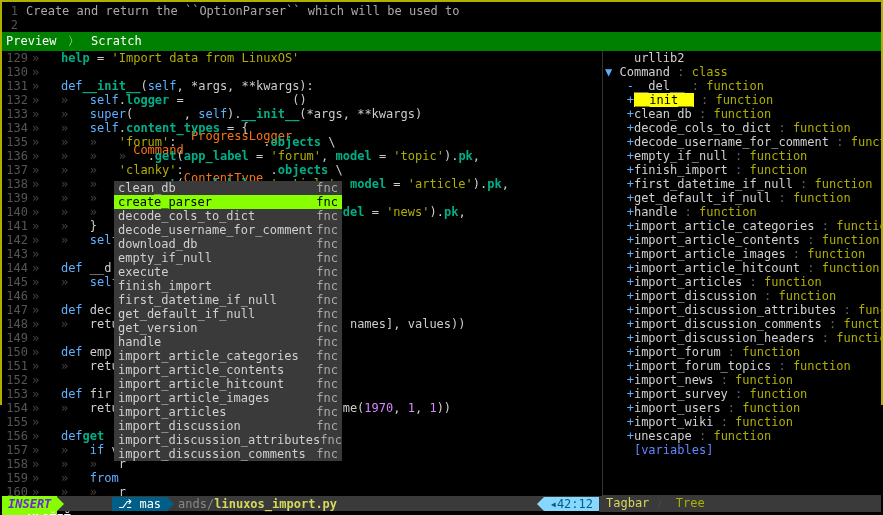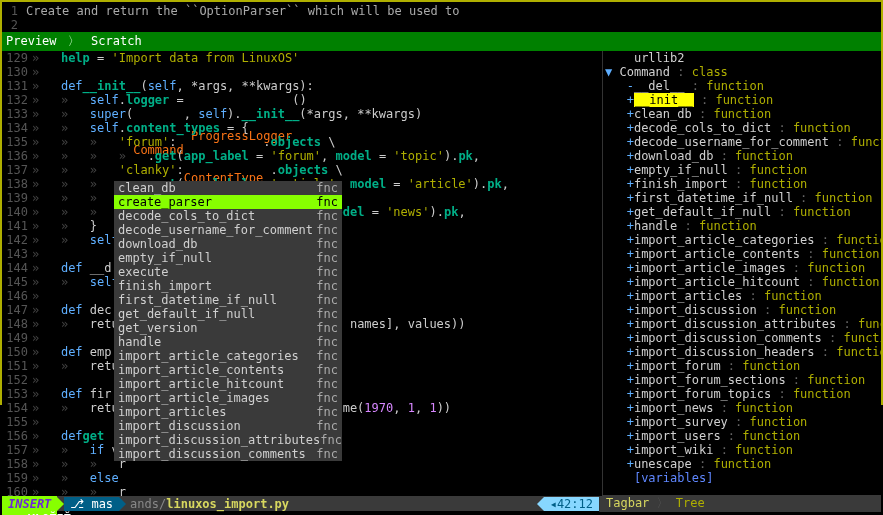--- a/index.html
+++ b/index.html
@@ -103,20 +103,21 @@
     padding: 9px 6px;
     font-style: italic;
   }
   .status-mode::after {
     content: '';
   }
   .status-git {
     background: #005f87;
     color: #fff;
     padding: 0 6px;
+    margin-left: 48px;
   }
   .status-git .branch-icon { color: #fff; }
   .status-path {
     background: #3a3a3a;
     color: #888;
     padding: 0 4px;
     flex: 1;
   }
   .status-path .fname { color: #d7d75f; font-weight: bold; }
   .status-pos {
@@ -186,21 +187,21 @@
         <div class="code-line"><span class="ln">149</span><span class="guide">»   </span></div>
         <div class="code-line"><span class="ln">150</span><span class="guide">»   </span><span class="kw">def</span> emp</div>
         <div class="code-line"><span class="ln">151</span><span class="guide">»   </span><span class="guide">»   </span>retu</div>
         <div class="code-line"><span class="ln">152</span><span class="guide">»   </span></div>
         <div class="code-line"><span class="ln">153</span><span class="guide">»   </span><span class="kw">def</span> fir</div>
         <div class="code-line"><span class="ln">154</span><span class="guide">»   </span><span class="guide">»   </span>retu                             time(<span class="num">1970</span>, <span class="num">1</span>, <span class="num">1</span>))</div>
         <div class="code-line"><span class="ln">155</span><span class="guide">»   </span></div>
         <div class="code-line"><span class="ln">156</span><span class="guide">»   </span><span class="kw">def</span> <span class="fn">get</span>                              t):</div>
         <div class="code-line"><span class="ln">157</span><span class="guide">»   </span><span class="guide">»   </span><span class="kw">if</span> v</div>
         <div class="code-line"><span class="ln">158</span><span class="guide">»   </span><span class="guide">»   </span><span class="guide">»   </span>r</div>
-        <div class="code-line"><span class="ln">159</span><span class="guide">»   </span><span class="guide">»   </span><span class="kw">else</span></div>
+        <div class="code-line"><span class="ln">159</span><span class="guide">»   </span><span class="guide">»   </span><span class="kw">from</span></div>
         <div class="code-line"><span class="ln">160</span><span class="guide">»   </span><span class="guide">»   </span><span class="guide">»   </span>r</div>
         <div class="popup">
           <div class="popup-row">
             <span>clean_db</span>
             <span class="kind">fnc</span>
           </div>
           <div class="popup-row sel">
             <span>create_parser</span>
             <span class="kind">fnc</span>
           </div>
@@ -280,37 +281,35 @@
       </div>
   <div class="tagbar" id="tagbar">
         <div class="tag-line">    <span class="name">urllib2</span></div>
         <div class="tag-line"></div>
         <div class="tag-line"><span class="sym">▼ </span><span class="name">Command</span><span class="colon"> : </span><span class="ftype">class</span></div>
         <div class="tag-line">   <span class="plus">-</span><span class="name">__del__</span><span class="colon"> : </span><span class="ftype">function</span></div>
         <div class="tag-line">   <span class="plus">+</span><span class="hl">__init__</span><span class="colon"> : </span><span class="ftype">function</span></div>
         <div class="tag-line">   <span class="plus">+</span><span class="name">clean_db</span><span class="colon"> : </span><span class="ftype">function</span></div>
         <div class="tag-line">   <span class="plus">+</span><span class="name">decode_cols_to_dict</span><span class="colon"> : </span><span class="ftype">function</span></div>
         <div class="tag-line">   <span class="plus">+</span><span class="name">decode_username_for_comment</span><span class="colon"> : </span><span class="ftype">funct&gt;</span></div>
-        <div class="tag-line">   <span class="plus">+</span><span class="name">download_db</span><span class="colon"> : </span><span class="ftype">function</span></div>
         <div class="tag-line">   <span class="plus">+</span><span class="name">empty_if_null</span><span class="colon"> : </span><span class="ftype">function</span></div>
         <div class="tag-line">   <span class="plus">+</span><span class="name">finish_import</span><span class="colon"> : </span><span class="ftype">function</span></div>
         <div class="tag-line">   <span class="plus">+</span><span class="name">first_datetime_if_null</span><span class="colon"> : </span><span class="ftype">function</span></div>
         <div class="tag-line">   <span class="plus">+</span><span class="name">get_default_if_null</span><span class="colon"> : </span><span class="ftype">function</span></div>
         <div class="tag-line">   <span class="plus">+</span><span class="name">handle</span><span class="colon"> : </span><span class="ftype">function</span></div>
         <div class="tag-line">   <span class="plus">+</span><span class="name">import_article_categories</span><span class="colon"> : </span><span class="ftype">function</span></div>
         <div class="tag-line">   <span class="plus">+</span><span class="name">import_article_contents</span><span class="colon"> : </span><span class="ftype">function</span></div>
         <div class="tag-line">   <span class="plus">+</span><span class="name">import_article_images</span><span class="colon"> : </span><span class="ftype">function</span></div>
         <div class="tag-line">   <span class="plus">+</span><span class="name">import_article_hitcount</span><span class="colon"> : </span><span class="ftype">function</span></div>
         <div class="tag-line">   <span class="plus">+</span><span class="name">import_articles</span><span class="colon"> : </span><span class="ftype">function</span></div>
         <div class="tag-line">   <span class="plus">+</span><span class="name">import_discussion</span><span class="colon"> : </span><span class="ftype">function</span></div>
         <div class="tag-line">   <span class="plus">+</span><span class="name">import_discussion_attributes</span><span class="colon"> : </span><span class="ftype">func&gt;</span></div>
         <div class="tag-line">   <span class="plus">+</span><span class="name">import_discussion_comments</span><span class="colon"> : </span><span class="ftype">functi&gt;</span></div>
         <div class="tag-line">   <span class="plus">+</span><span class="name">import_discussion_headers</span><span class="colon"> : </span><span class="ftype">functio&gt;</span></div>
         <div class="tag-line">   <span class="plus">+</span><span class="name">import_forum</span><span class="colon"> : </span><span class="ftype">function</span></div>
-        <div class="tag-line">   <span class="plus">+</span><span class="name">import_forum_sections</span><span class="colon"> : </span><span class="ftype">function</span></div>
         <div class="tag-line">   <span class="plus">+</span><span class="name">import_forum_topics</span><span class="colon"> : </span><span class="ftype">function</span></div>
         <div class="tag-line">   <span class="plus">+</span><span class="name">import_news</span><span class="colon"> : </span><span class="ftype">function</span></div>
         <div class="tag-line">   <span class="plus">+</span><span class="name">import_survey</span><span class="colon"> : </span><span class="ftype">function</span></div>
         <div class="tag-line">   <span class="plus">+</span><span class="name">import_users</span><span class="colon"> : </span><span class="ftype">function</span></div>
         <div class="tag-line">   <span class="plus">+</span><span class="name">import_wiki</span><span class="colon"> : </span><span class="ftype">function</span></div>
         <div class="tag-line">   <span class="plus">+</span><span class="name">unescape</span><span class="colon"> : </span><span class="ftype">function</span></div>
         <div class="tag-line">    <span class="var">[variables]</span></div>
         <div class="tag-line"></div>
       </div>
 </div>

